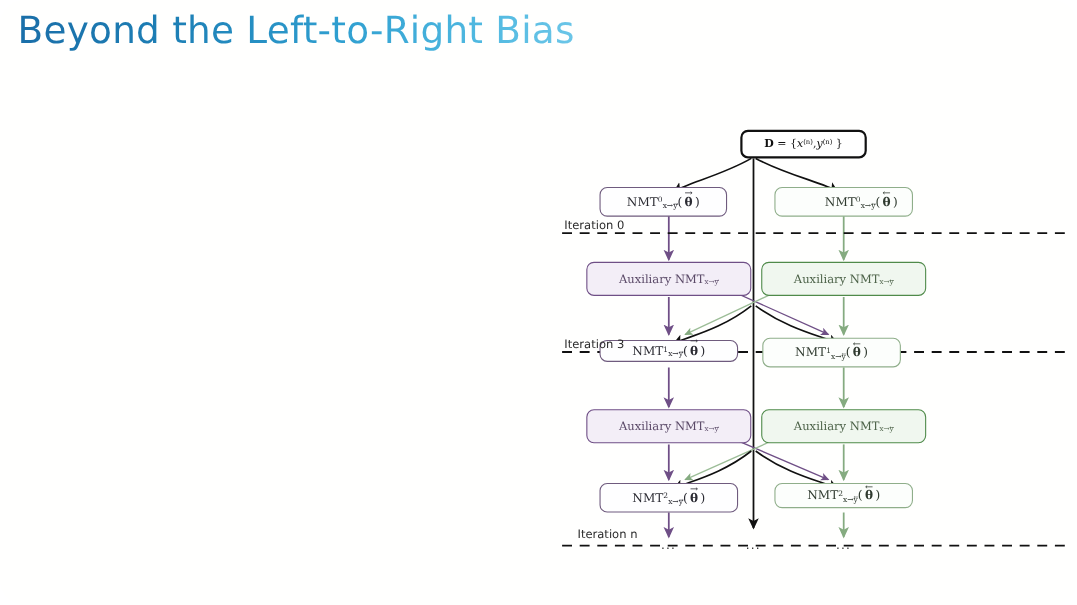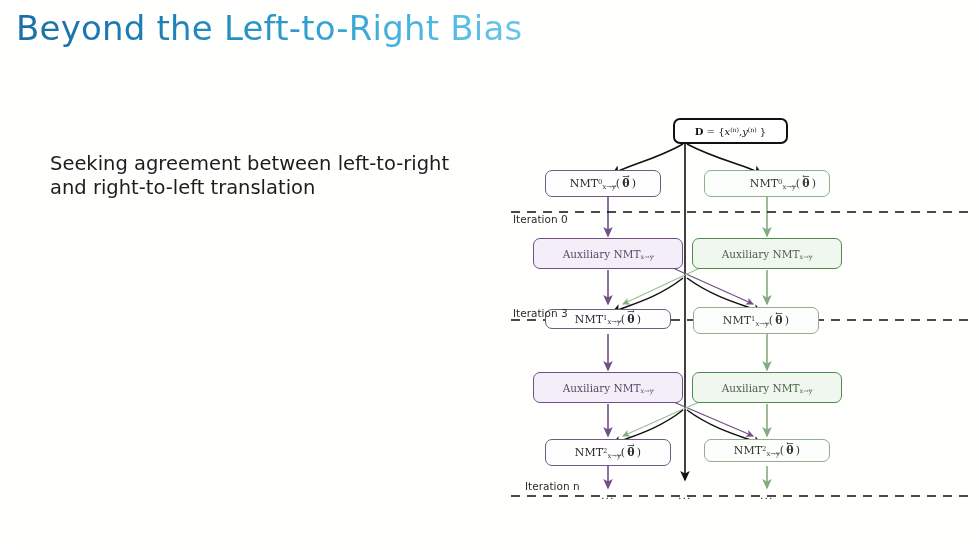--- a/index.html
+++ b/index.html
@@ -142,21 +142,20 @@
   }
 </style>
 </head>
 <body>
 
 <div class="slide">
 
   <div class="slide-title">Beyond the Left-to-Right Bias</div>
 
   <div class="body-col">
-    <div class="para para-2">Seeking agreement between left-to-right and right-to-left translation</div>
   </div>
 
   <div class="diagram">
 
     <svg width="470" height="405" viewBox="0 0 470 405">
       <defs>
         <marker id="ahBlack" markerWidth="7" markerHeight="7" refX="5.6" refY="3" orient="auto">
           <path d="M0,0 L6.5,3 L0,6 L1.6,3 Z" fill="#111111"></path>
         </marker>
         <marker id="ahPurple" markerWidth="7" markerHeight="7" refX="5.6" refY="3" orient="auto">
@@ -263,21 +262,21 @@
       <span>
         NMT<sup>2</sup><sub>x→<span class="ovr">y<span class="arrow-over">→</span></span></sub>( <span class="ovr"><b>θ</b><span class="arrow-over">→</span></span> )
       </span>
     </div>
     <div class="node-box node-r2l" style="left:199px; top:331px; width:126px; height:23px;">
       <span>
         NMT<sup>2</sup><sub>x→<span class="ovr">y<span class="arrow-over">←</span></span></sub>( <span class="ovr"><b>θ</b><span class="arrow-over">←</span></span> )
       </span>
     </div>
 
-    <div class="iter-label" style="left:8px; top:105px;">Iteration 0</div>
+    <div class="iter-label" style="left:8px; top:91px;">Iteration 0</div>
     <div class="iter-label" style="left:8px; top:199px;">Iteration 3</div>
     <div class="iter-label" style="left:20px; top:372px;">Iteration n</div>
 
     <div class="ellipsis-mark" style="left:96px; top:381px;">...</div>
     <div class="ellipsis-mark" style="left:173px; top:381px;">...</div>
     <div class="ellipsis-mark" style="left:255px; top:381px;">...</div>
 
   </div>
 </div>
 

